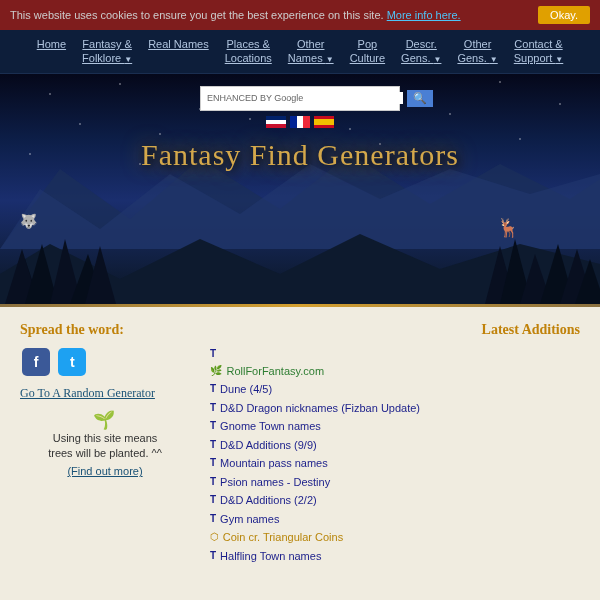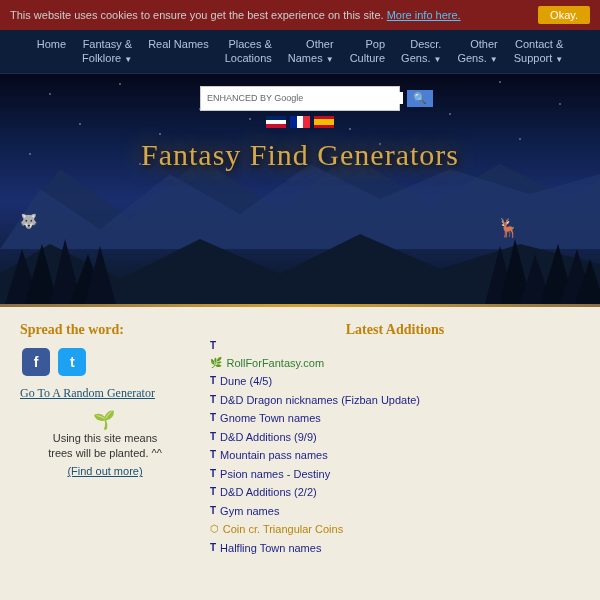--- a/index.html
+++ b/index.html
@@ -43,23 +43,24 @@
       justify-content: center;
       flex-wrap: wrap;
       padding: 0 4px;
       border-bottom: 1px solid #1a2e50;
     }
     .nav-item {
       color: #b0c4de;
       font-size: 11px;
       padding: 7px 8px;
       cursor: pointer;
-      text-align: right;
+      text-align: center;
       line-height: 1.3;
       white-space: nowrap;
+      text-decoration: underline;
     }
     .nav-item span.arrow { font-size: 8px; }
 
     
     #hero {
       position: relative;
       width: 600px;
       height: 230px;
       background: linear-gradient(180deg, #05081a 0%, #0d1f4a 30%, #1a2e6e 55%, #0a1520 100%);
       overflow: hidden;
@@ -228,21 +229,22 @@
     
     #right-col {
       margin-left: 190px;
     }
 
     .section-title {
       font-family: Georgia, serif;
       font-size: 14px;
       color: #c0820a;
       font-weight: bold;
-      text-align: center;
+      text-align: right;
+      margin-bottom: 8px;
     }
 
     .spread-word {
       text-align: left;
       margin-bottom: 10px;
     }
     .social-icon {
       display: inline-flex;
       align-items: center;
       justify-content: center;

